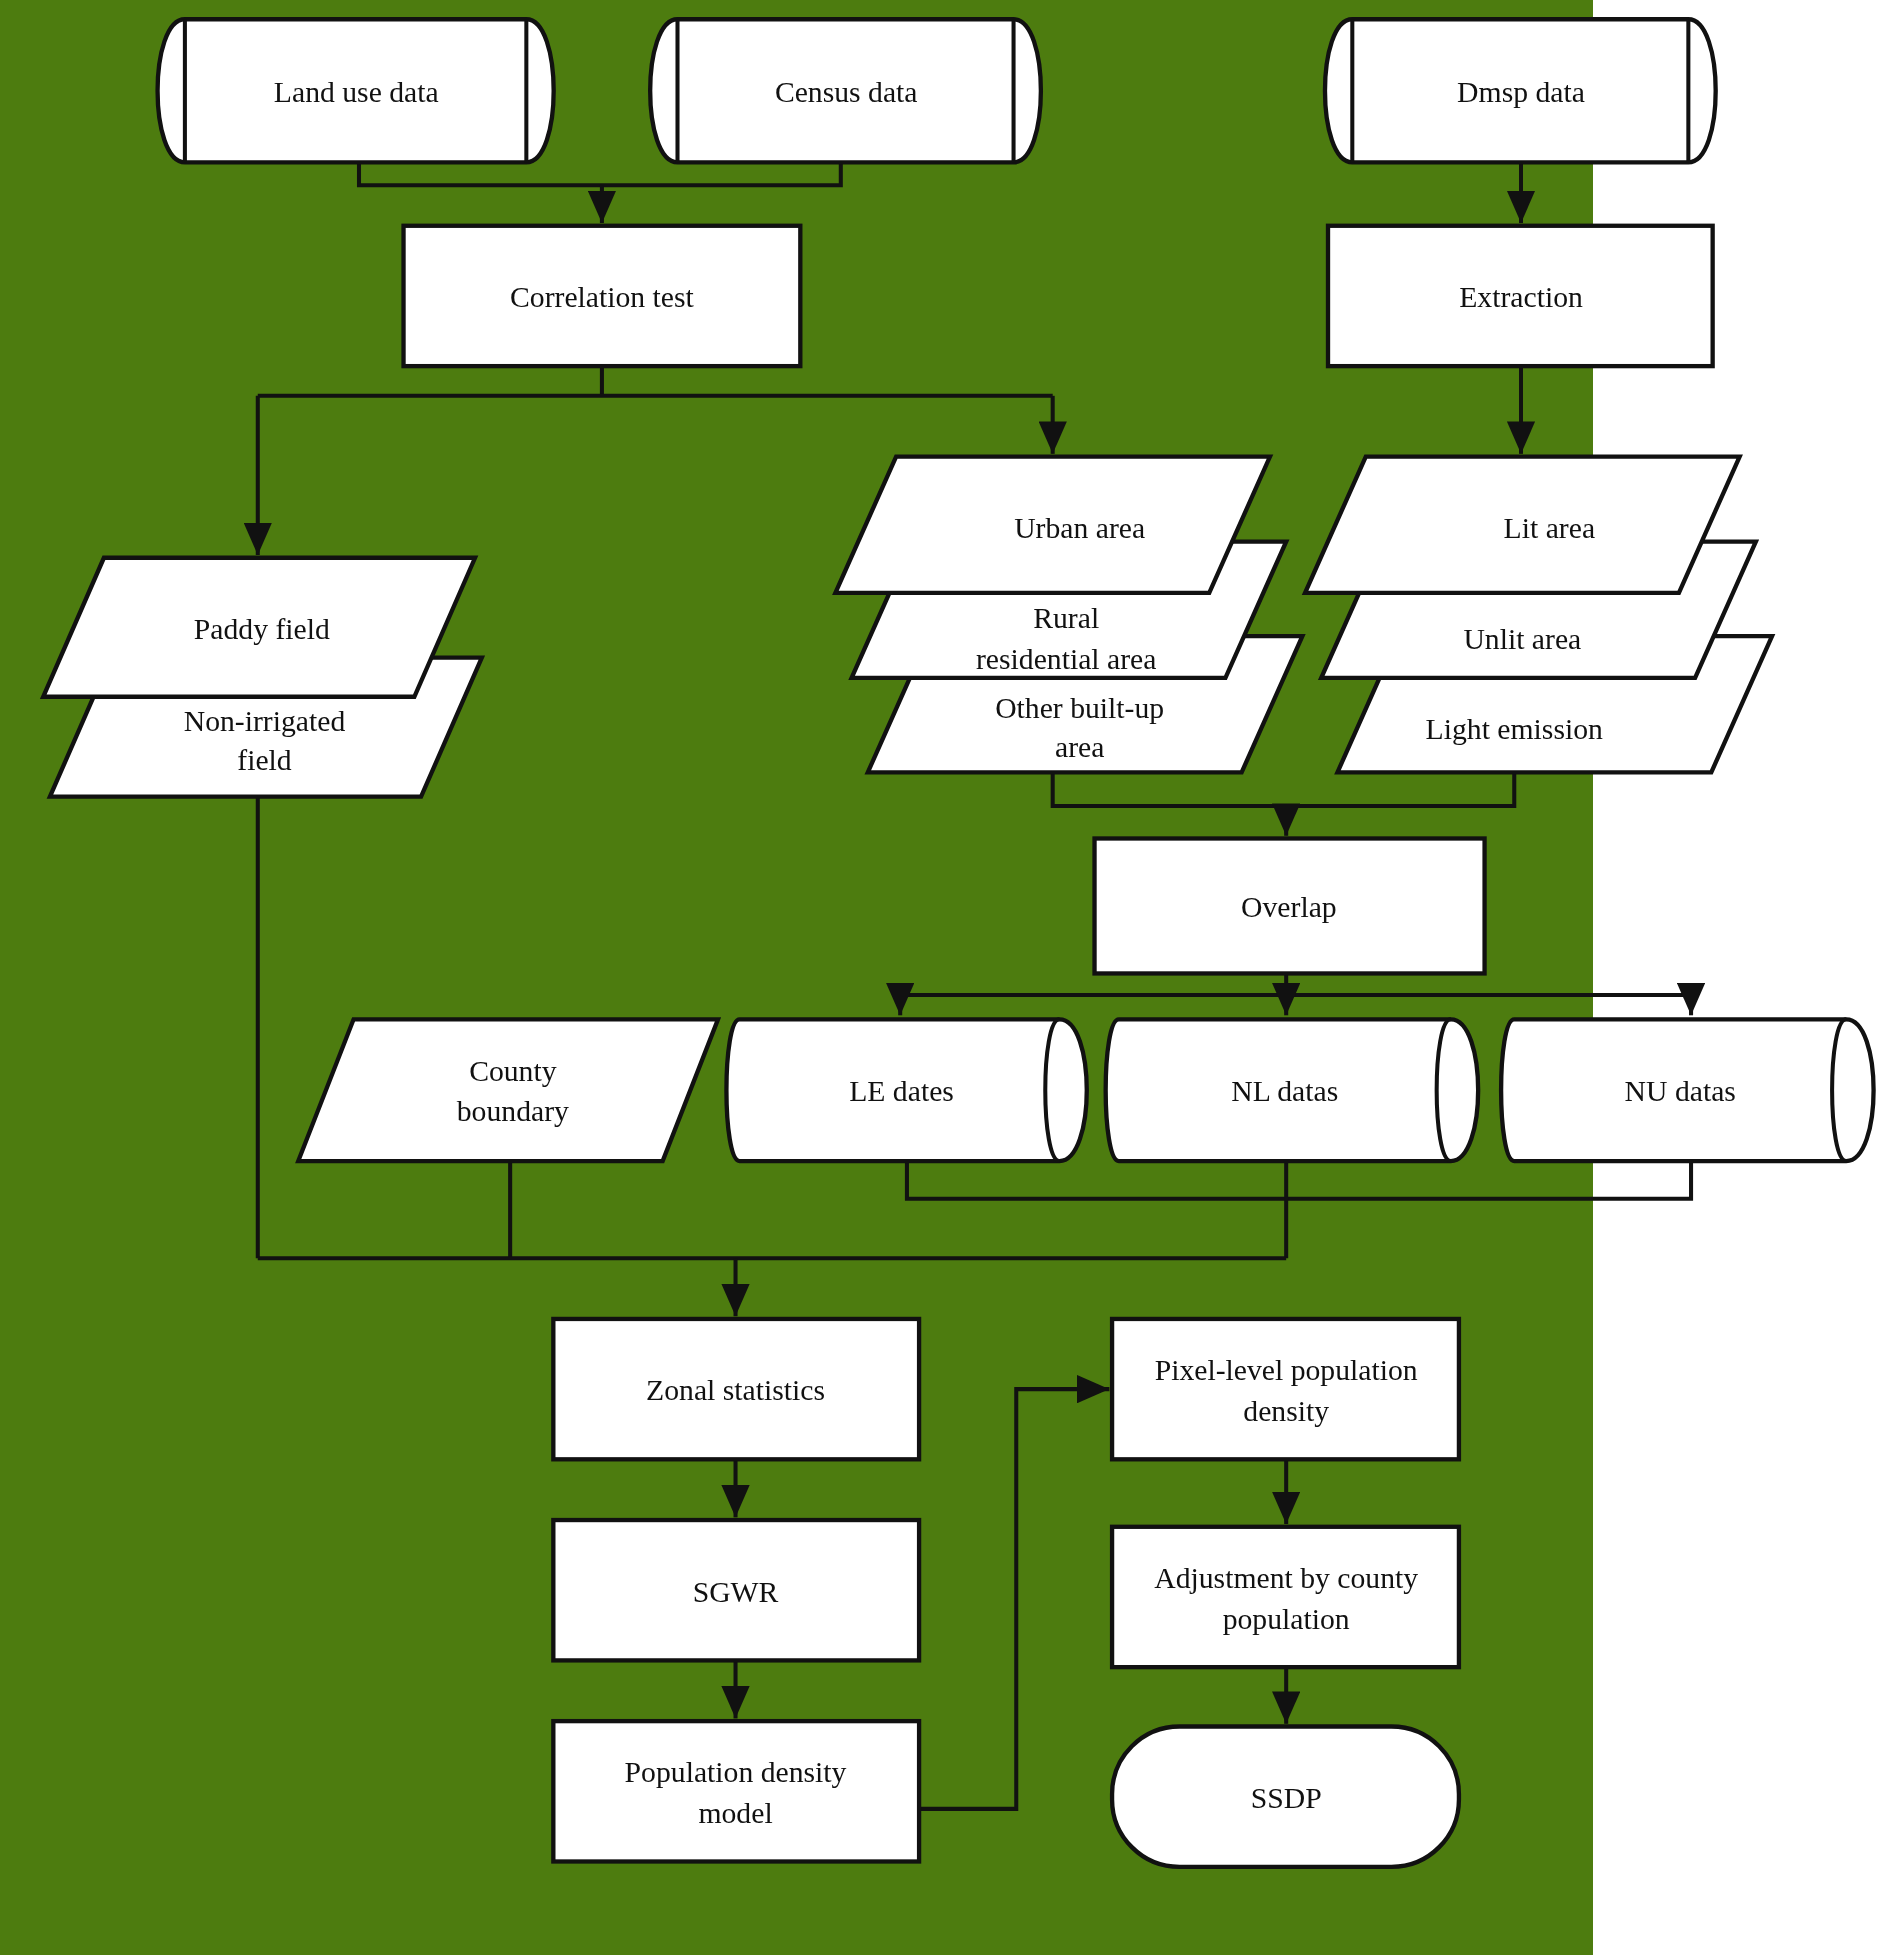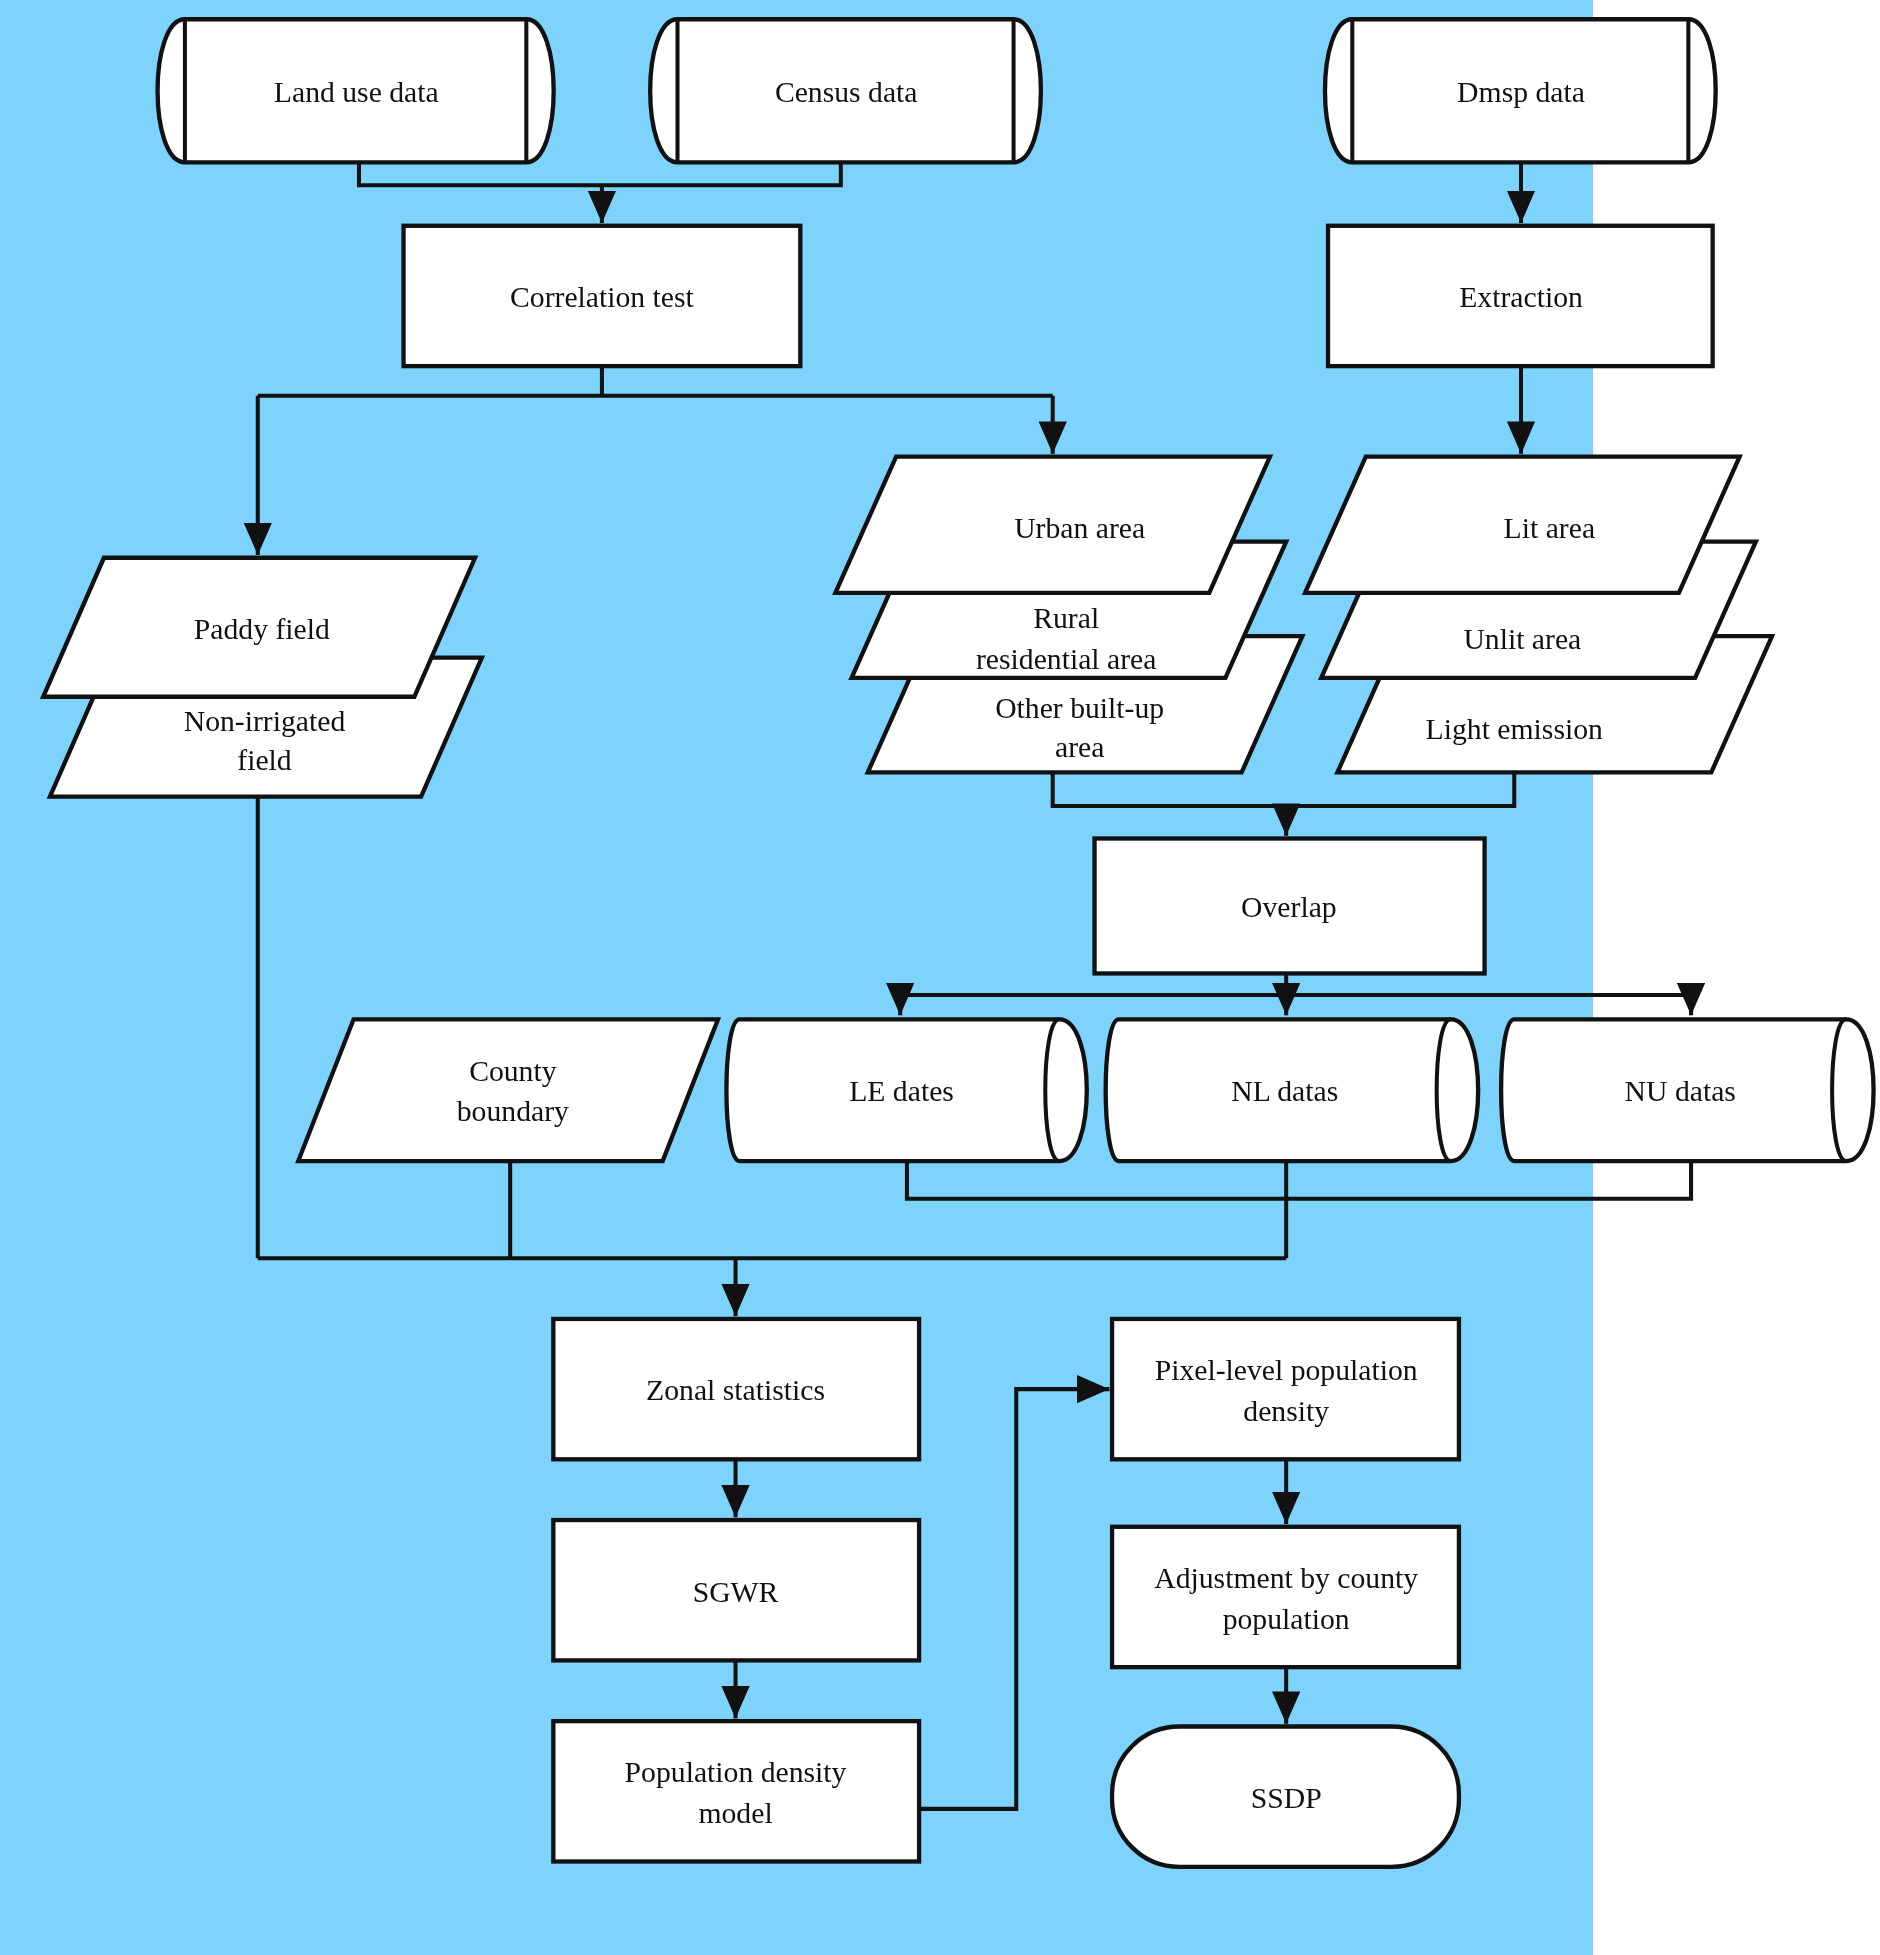--- a/index.html
+++ b/index.html
@@ -3,21 +3,21 @@
 <meta charset="utf-8">
 <style>
   html, body {
     margin: 0;
     padding: 0;
     background: #ffffff;
   }
   .figure-wrap {
     width: 1593px;
     height: 1955px;
-    background: #7dd3fc;
+    background: #4d7c0f;
   }
   svg {
     display: block;
   }
   .shape {
     fill: #ffffff;
     stroke: #111111;
     stroke-width: 3.2;
   }
   .edge {

